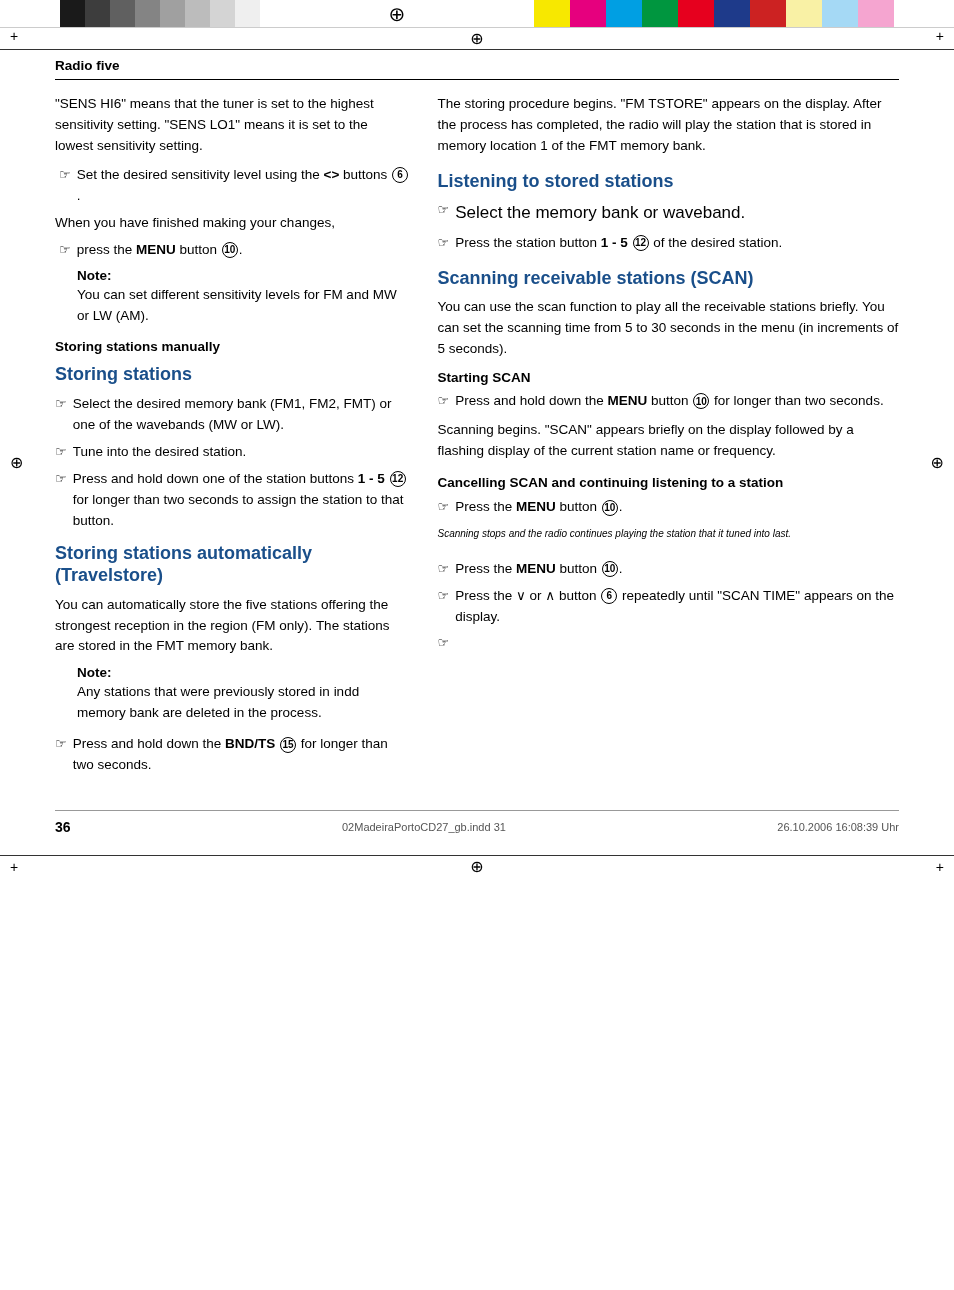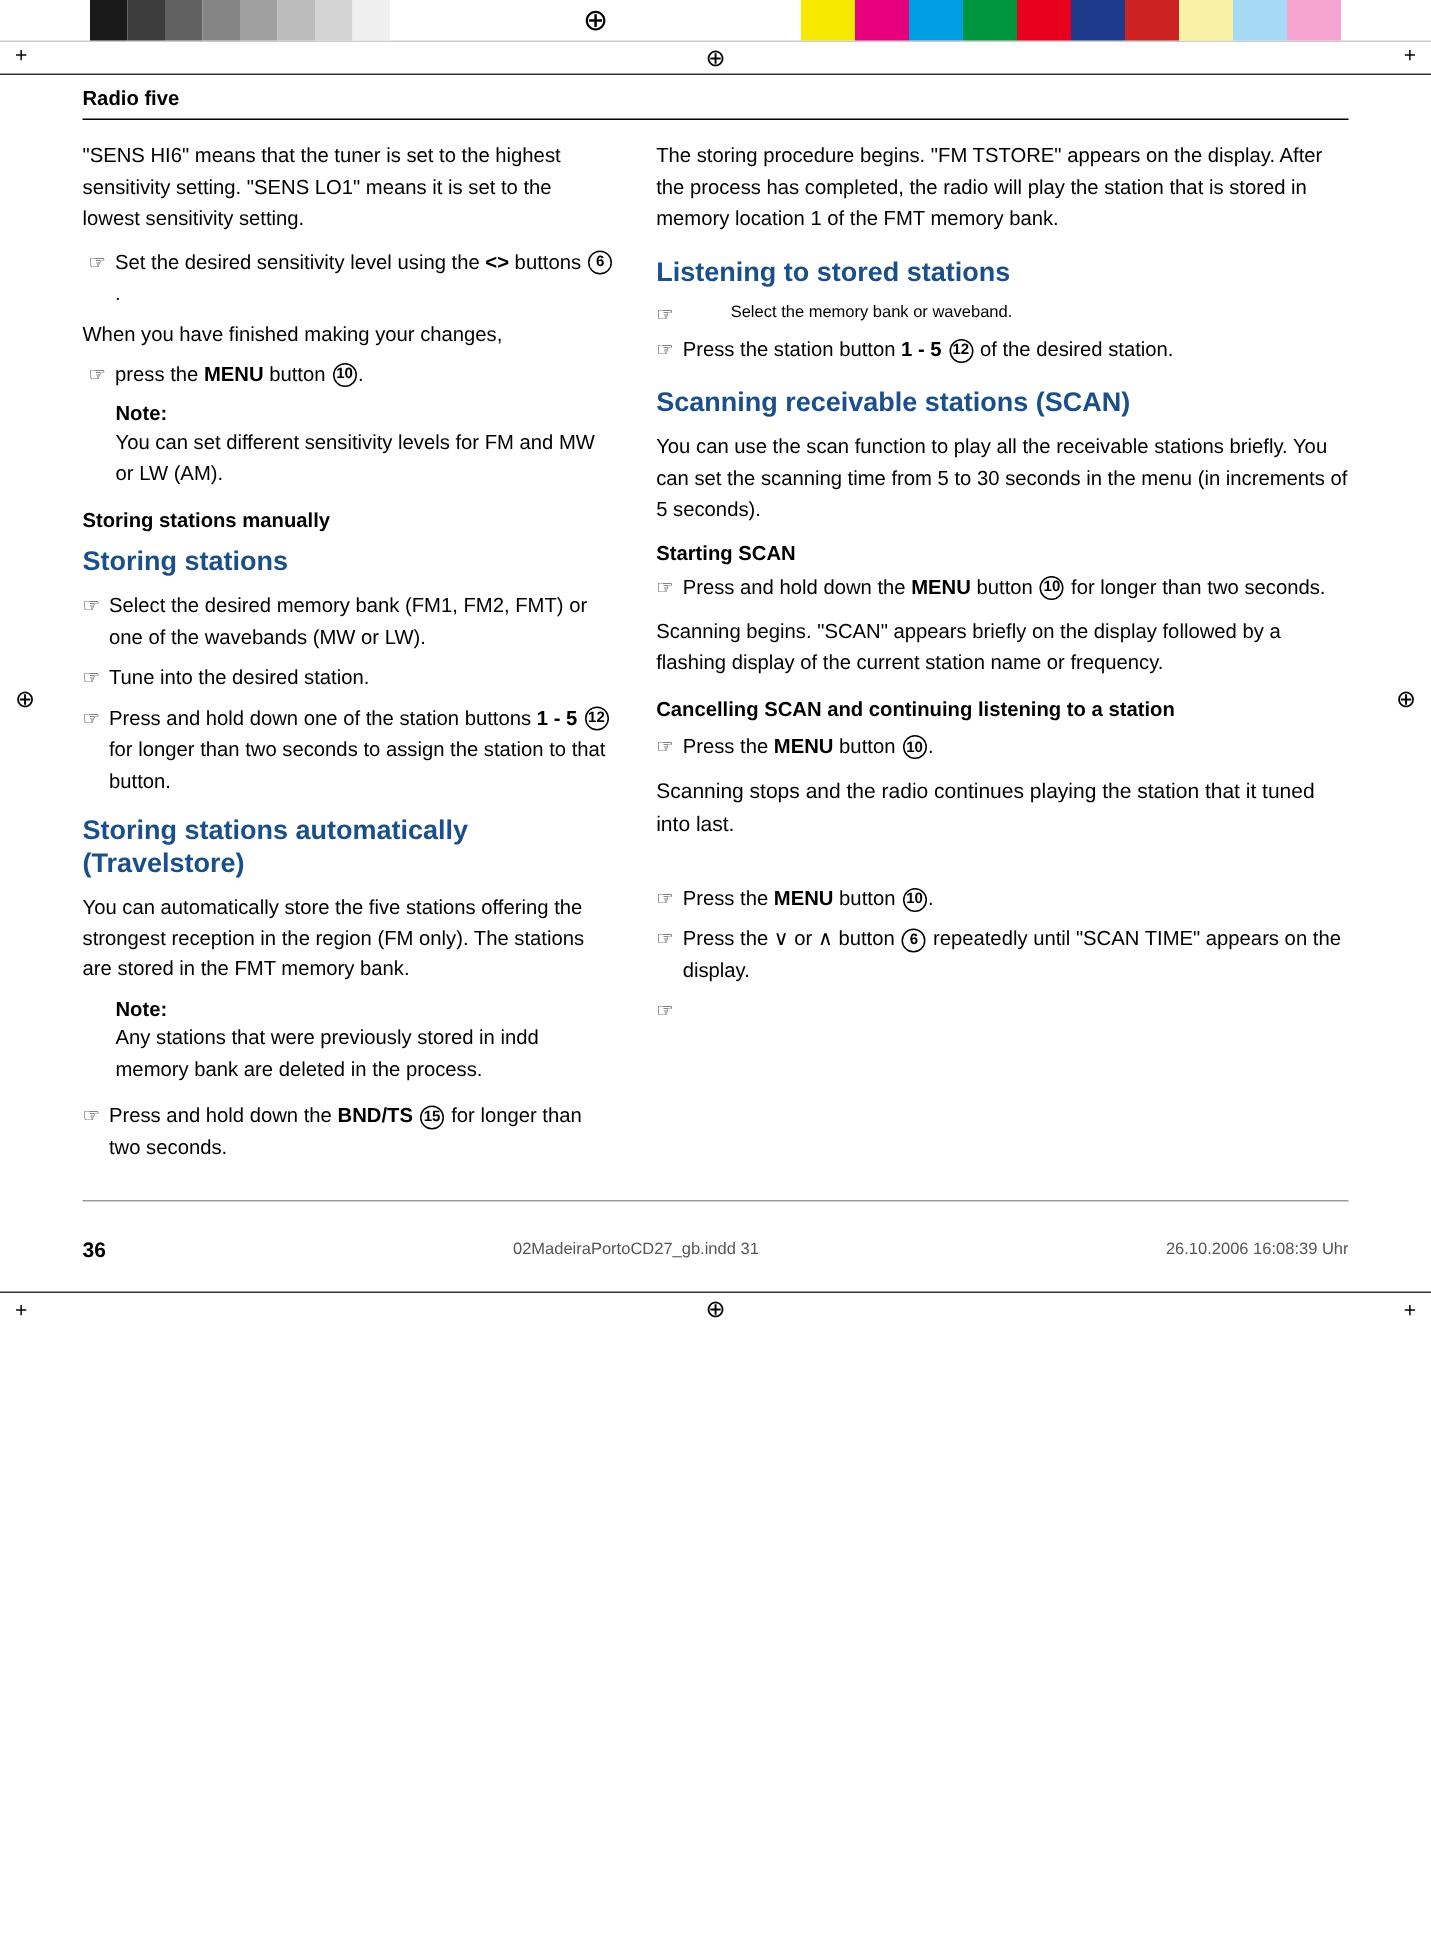--- a/index.html
+++ b/index.html
@@ -171,21 +171,21 @@
     <div style="flex:1;">
 
       <p style="font-size:13.5px; line-height:1.55; margin-bottom:14px;">The storing procedure begins. "FM TSTORE" appears on the display. After the process has completed, the radio will play the station that is stored in memory location 1 of the FMT memory bank.</p>
 
       <div style="font-size:18px; font-weight:bold; color:#1a4f8a; margin: 0 0 8px 0; line-height:1.2;">
         Listening to stored stations
       </div>
 
       <div style="display:flex; align-items:flex-start; margin-bottom:6px;">
         <span style="margin-right:6px; margin-top:2px; font-size:13px;">☞</span>
-        <span style="font-size:11px; line-height:1.55;margin-left:32px;">Select the memory bank or waveband.</span>
+        <span style="font-size:17px; line-height:1.55;">Select the memory bank or waveband.</span>
       </div>
 
       <div style="display:flex; align-items:flex-start; margin-bottom:14px;">
         <span style="margin-right:6px; margin-top:2px; font-size:13px;">☞</span>
         <span style="font-size:13.5px; line-height:1.55;">
           Press the station button <strong>1 - 5</strong>&nbsp;<span class="circle-num">12</span> of the desired station.
         </span>
       </div>
 
       <div style="font-size:18px; font-weight:bold; color:#1a4f8a; margin: 0 0 8px 0; line-height:1.2;">
@@ -211,21 +211,21 @@
         Cancelling SCAN and continuing listening to a station
       </div>
 
       <div style="display:flex; align-items:flex-start; margin-bottom:8px;">
         <span style="margin-right:6px; margin-top:2px; font-size:13px;">☞</span>
         <span style="font-size:13.5px; line-height:1.55;">
           Press the <strong>MENU</strong> button&nbsp;<span class="circle-num">10</span>.
         </span>
       </div>
 
-      <p style="font-size:14px; line-height:1.55; margin-bottom:29px;">Scanning stops and the radio continues playing the station that it tuned into last.</p>
+      <p style="font-size:10px; line-height:1.55; margin-bottom:17px;font-style:italic;">Scanning stops and the radio continues playing the station that it tuned into last.</p>
 
 
       <div style="display:flex; align-items:flex-start; margin-bottom:6px;">
         <span style="margin-right:6px; margin-top:2px; font-size:13px;">☞</span>
         <span style="font-size:13.5px; line-height:1.55;">
           Press the <strong>MENU</strong> button&nbsp;<span class="circle-num">10</span>.
         </span>
       </div>
 
       <div style="display:flex; align-items:flex-start; margin-bottom:6px;">
@@ -235,21 +235,21 @@
         </span>
       </div>
 
       <div style="display:flex; align-items:flex-start; margin-bottom:6px;">
         <span style="margin-right:6px; margin-top:2px; font-size:13px;">☞</span>
       </div>
 
     </div>
   </div>
 
-  <div style="display:flex; justify-content:space-between; align-items:center; border-top:1px solid #999; padding-top:24px; margin-top:18px; font-size:11px; color:#555;">
+  <div style="display:flex; justify-content:space-between; align-items:center; border-top:1px solid #999; padding-top:8px; margin-top:28px; font-size:11px; color:#555;">
     <span style="font-size:14px; font-weight:bold; color:#000;">36</span>
     <span>02MadeiraPortoCD27_gb.indd   31</span>
     <span>26.10.2006   16:08:39 Uhr</span>
   </div>
 
 </div>
 
 <div style="position:relative; display:flex; align-items:center; height:22px; border-top:1.5px solid #333; margin-top:auto;">
   <span style="position:absolute; left:10px; font-size:14px; color:#000;">+</span>
   <span style="position:absolute; left:50%; transform:translateX(-50%); font-size:16px; color:#000;">⊕</span>

